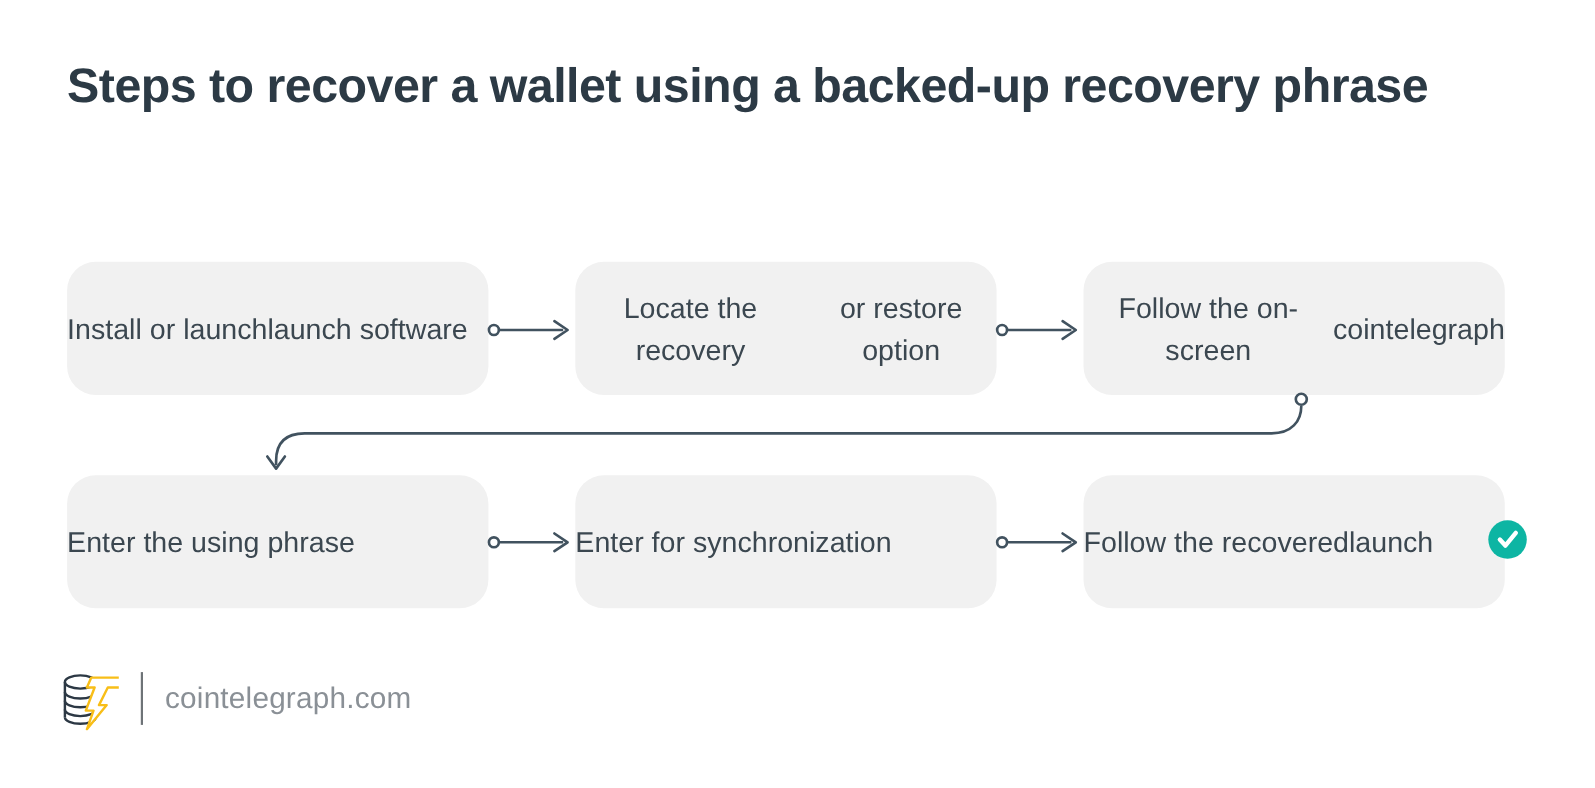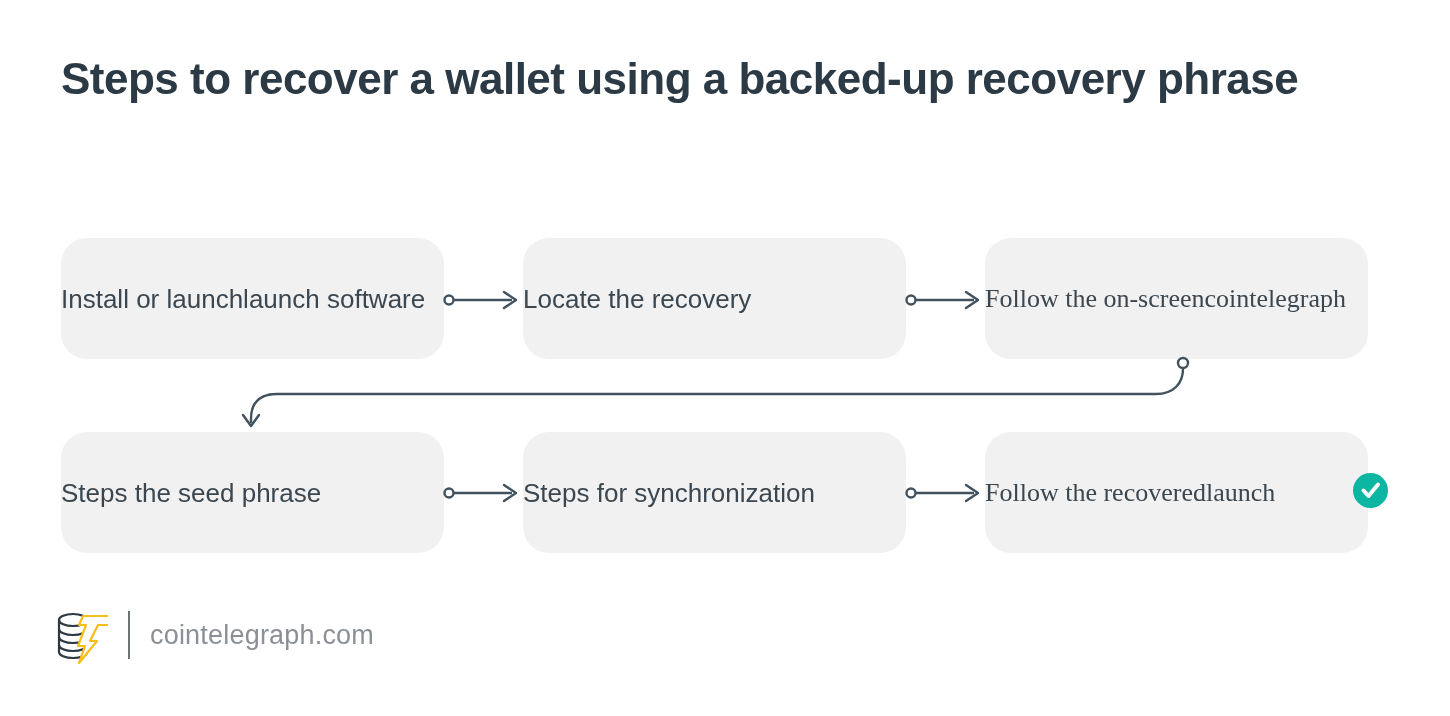--- a/index.html
+++ b/index.html
@@ -40,21 +40,21 @@
   }
   .step-line {
     font-size: 26px;
     line-height: 38px;
     color: #3b4750;
   }
   .row1 { top: 238px; }
   .row2 { top: 432px; }
   .col1 { left: 61px; }
   .col2 { left: 523px; }
-  .col3 { left: 985px; font-family: Liberation Serif, serif; }
+  .col3 { left: 985px; }
 
   .connectors {
     position: absolute;
     left: 0;
     top: 0;
     width: 1450px;
     height: 716px;
     pointer-events: none;
   }
   .check-badge {
@@ -95,32 +95,33 @@
 <div class="page">
 
   <h1 class="title">Steps to recover a wallet using a backed-up recovery phrase</h1>
 
   <div class="step-box row1 col1">
     <div class="step-line">Install or launch</div>
     <div class="step-line">launch software</div>
   </div>
   <div class="step-box row1 col2">
     <div class="step-line">Locate the recovery</div>
+    <div class="step-line">or restore option</div>
   </div>
   <div class="step-box row1 col3">
     <div class="step-line">Follow the on-screen</div>
     <div class="step-line">cointelegraph</div>
   </div>
 
   <div class="step-box row2 col1">
-    <div class="step-line">Steps the seed phrase</div>
+    <div class="step-line">Enter the using phrase</div>
     <div class="step-line"></div>
   </div>
   <div class="step-box row2 col2">
-    <div class="step-line">Steps for synchronization</div>
+    <div class="step-line">Enter for synchronization</div>
     <div class="step-line"></div>
   </div>
   <div class="step-box row2 col3">
     <div class="step-line">Follow the recovered</div>
     <div class="step-line">launch</div>
   </div>
 
   <svg class="connectors" viewBox="0 0 1450 716" fill="none" xmlns="http://www.w3.org/2000/svg">
 
     <g stroke="#41525f" stroke-width="2.4" fill="none">

